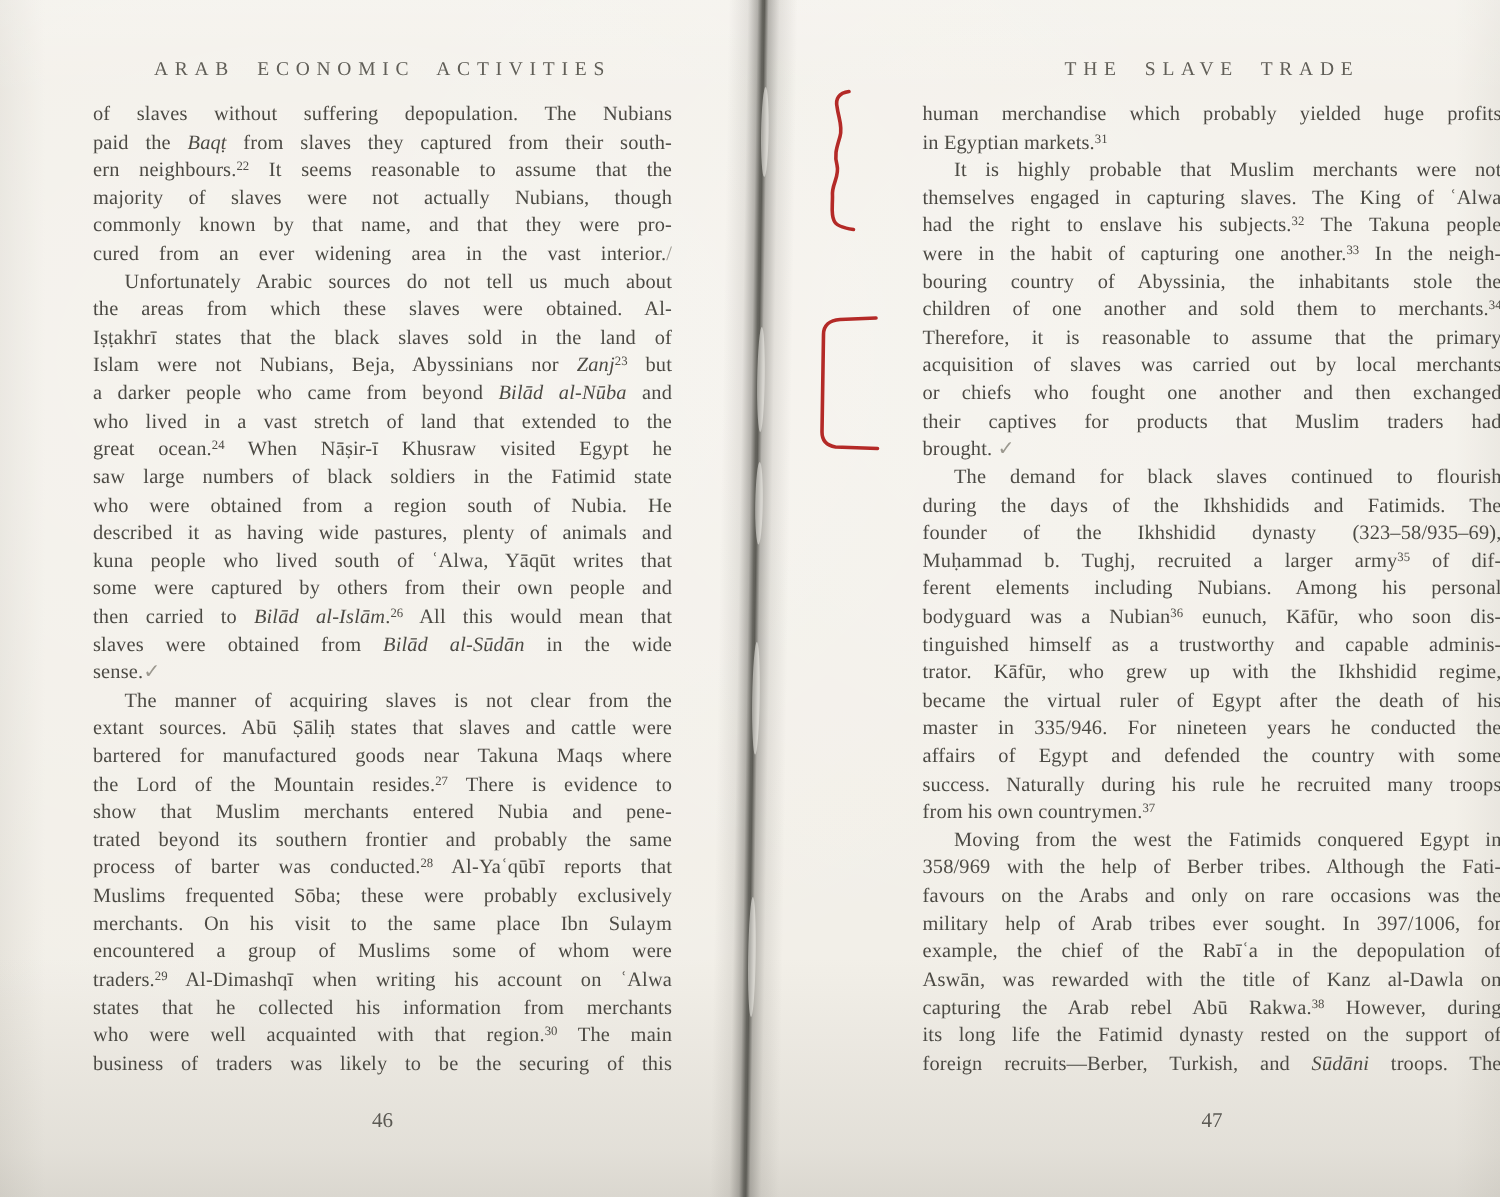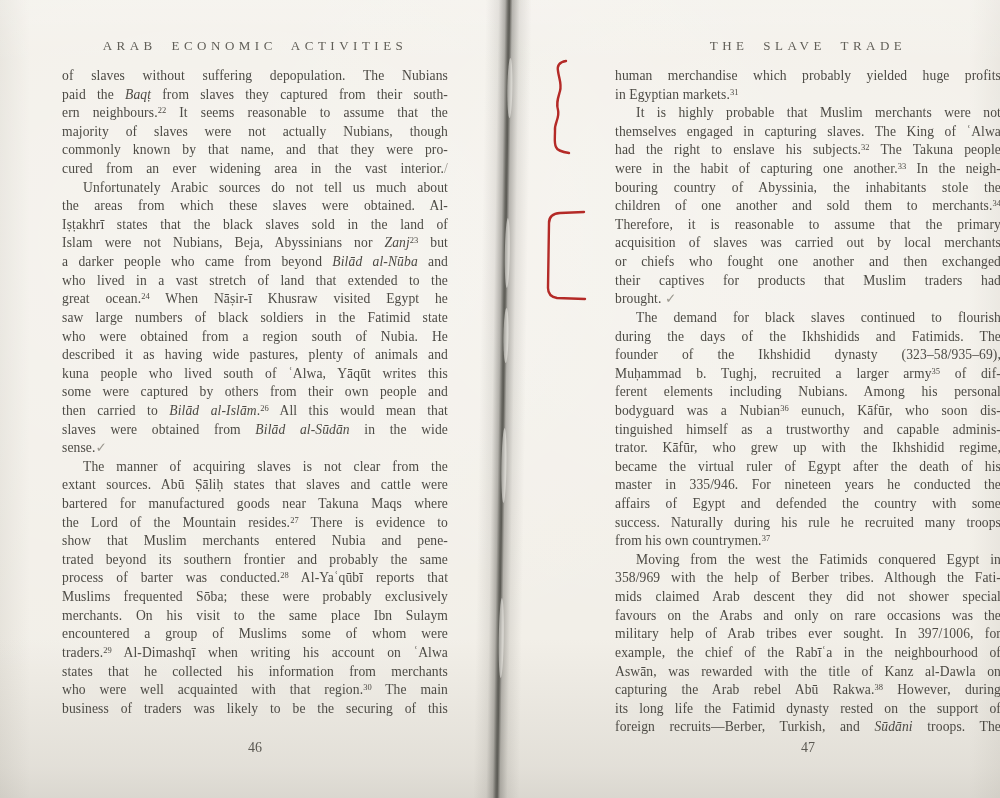--- a/index.html
+++ b/index.html
@@ -86,21 +86,21 @@
     <div class="line indent">Unfortunately Arabic sources do not tell us much about</div>
     <div class="line">the areas from which these slaves were obtained. Al-</div>
     <div class="line">Iṣṭakhrī states that the black slaves sold in the land of</div>
     <div class="line">Islam were not Nubians, Beja, Abyssinians nor <i>Zanj</i><sup>23</sup> but</div>
     <div class="line">a darker people who came from beyond <i>Bilād al-Nūba</i> and</div>
     <div class="line">who lived in a vast stretch of land that extended to the</div>
     <div class="line">great ocean.<sup>24</sup> When Nāṣir-ī Khusraw visited Egypt he</div>
     <div class="line">saw large numbers of black soldiers in the Fatimid state</div>
     <div class="line">who were obtained from a region south of Nubia. He</div>
     <div class="line">described it as having wide pastures, plenty of animals and</div>
-    <div class="line">kuna people who lived south of ʿAlwa, Yāqūt writes this</div>
+    <div class="line">kuna people who lived south of ʿAlwa, Yāqūt writes that</div>
     <div class="line">some were captured by others from their own people and</div>
     <div class="line">then carried to <i>Bilād al-Islām</i>.<sup>26</sup> All this would mean that</div>
     <div class="line">slaves were obtained from <i>Bilād al-Sūdān</i> in the wide</div>
     <div class="line end">sense.<span class="pencil" style="color: rgb(155, 152, 143);">✓</span></div>
     <div class="line indent">The manner of acquiring slaves is not clear from the</div>
     <div class="line">extant sources. Abū Ṣāliḥ states that slaves and cattle were</div>
     <div class="line">bartered for manufactured goods near Takuna Maqs where</div>
     <div class="line">the Lord of the Mountain resides.<sup>27</sup> There is evidence to</div>
     <div class="line">show that Muslim merchants entered Nubia and pene-</div>
     <div class="line">trated beyond its southern frontier and probably the same</div>
@@ -137,24 +137,23 @@
     <div class="line">bodyguard was a Nubian<sup>36</sup> eunuch, Kāfūr, who soon dis-</div>
     <div class="line">tinguished himself as a trustworthy and capable adminis-</div>
     <div class="line">trator. Kāfūr, who grew up with the Ikhshidid regime,</div>
     <div class="line">became the virtual ruler of Egypt after the death of his</div>
     <div class="line">master in 335/946. For nineteen years he conducted the</div>
     <div class="line">affairs of Egypt and defended the country with some</div>
     <div class="line">success. Naturally during his rule he recruited many troops</div>
     <div class="line end">from his own countrymen.<sup>37</sup></div>
     <div class="line indent">Moving from the west the Fatimids conquered Egypt in</div>
     <div class="line">358/969 with the help of Berber tribes. Although the Fati-</div>
-    <div class="line">mids claimed Arab descent they did not shower special</div>
     <div class="line">favours on the Arabs and only on rare occasions was the</div>
     <div class="line">military help of Arab tribes ever sought. In 397/1006, for</div>
-    <div class="line">example, the chief of the Rabīʿa in the neighbourhood of</div>
+    <div class="line">example, the chief of the Rabīʿa in the depopulation of</div>
     <div class="line">Aswān, was rewarded with the title of Kanz al-Dawla on</div>
     <div class="line">capturing the Arab rebel Abū Rakwa.<sup>38</sup> However, during</div>
     <div class="line">its long life the Fatimid dynasty rested on the support of</div>
     <div class="line">foreign recruits—Berber, Turkish, and <i>Sūdāni</i> troops. The</div>
   </div>
 
 <div id="left-num" class="pagenum">46</div>
 <div id="right-num" class="pagenum">47</div>
 
 <svg id="annot-svg" width="1000" height="798" viewBox="0 0 1000 798">

